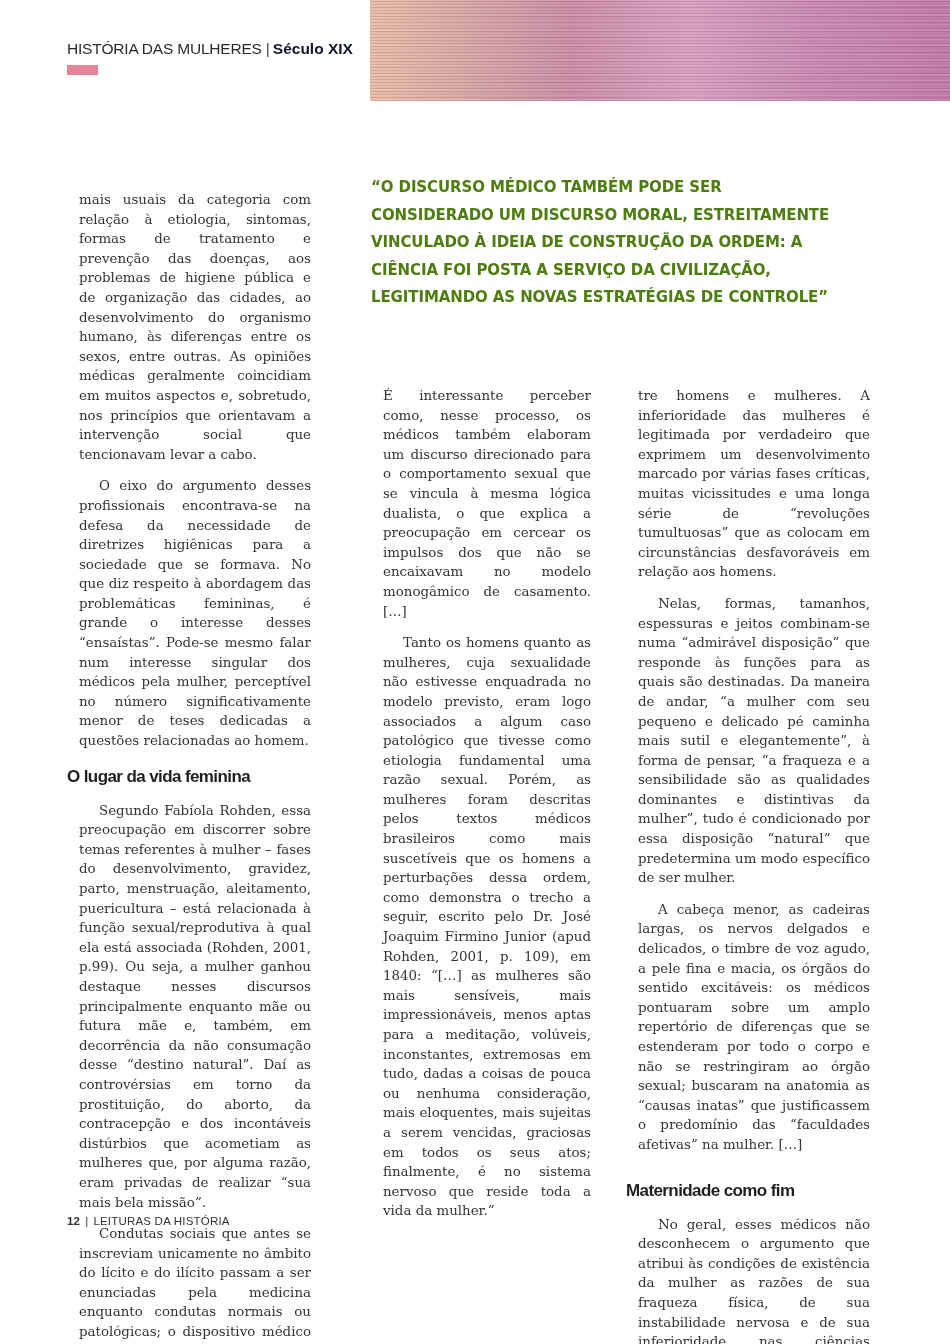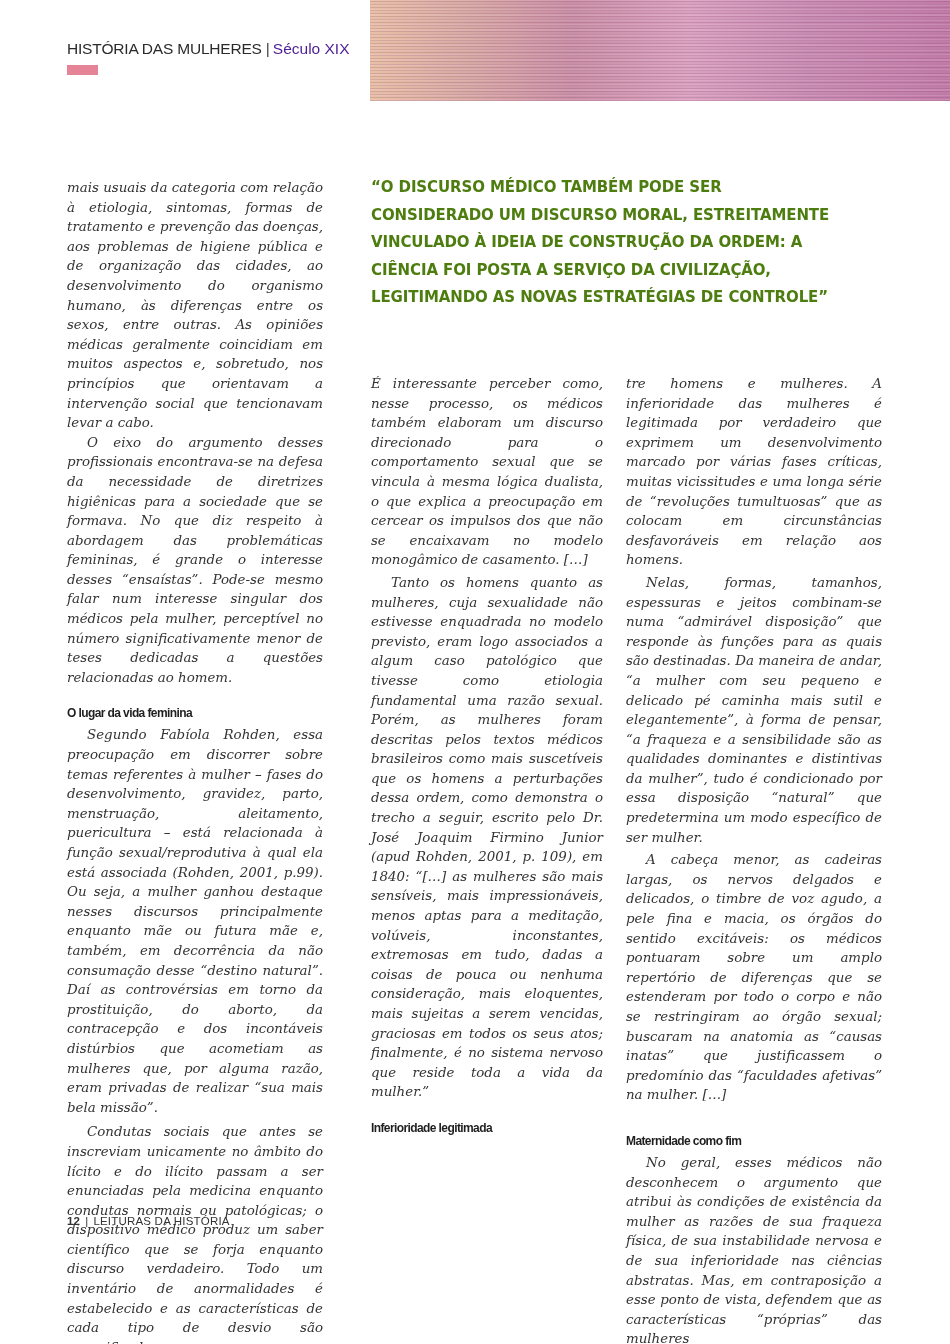--- a/index.html
+++ b/index.html
@@ -9,32 +9,32 @@
   .banner { position: absolute; left: 370px; top: 0; width: 580px; height: 101px;
     background:
       repeating-linear-gradient(0deg, rgba(120,50,90,0.18) 0px, rgba(120,50,90,0.18) 1px, rgba(255,255,255,0) 1px, rgba(255,255,255,0) 3px),
       repeating-linear-gradient(0deg, rgba(255,220,235,0.15) 0px, rgba(255,220,235,0.15) 2px, rgba(0,0,0,0) 2px, rgba(0,0,0,0) 5px),
       linear-gradient(90deg, #e8c0a6 0%, #d6a8a4 18%, #c98fa6 35%, #d9a2c0 55%, #c88cb3 75%, #c07ba7 100%); }
 
   .header { position: absolute; left: 67px; top: 40px; height: 22px;
     font-family: "Liberation Sans", sans-serif; font-size: 15.5px; white-space: nowrap; }
   .header .series { font-weight: normal; color: #2a2a2a; letter-spacing: -0.2px; }
   .header .sep { color: #444; margin: 0 3px 0 4px; }
-  .header .period { color: #4c1d95; }
+  .header .period { color: #0f172a; font-weight: bold; }
   .header-bar { position: absolute; left: 67px; top: 65px; width: 31px; height: 10px; background: #e48496; }
 
   .pullquote { position: absolute; left: 371px; top: 174px; width: 470px;
     font-family: "DejaVu Sans", sans-serif; font-weight: bold; font-size: 15px;
     line-height: 27.5px; color: #4d7c0f; text-transform: uppercase; letter-spacing: -0.1px; }
 
   .col { position: absolute; font-size: 13.4px; line-height: 19.6px; text-align: justify;
     hyphens: manual; color: #333; }
-  .col p { margin: 0; font-style: italic; }
+  .col p { margin: 12px; }
   .col p.ind { text-indent: 20px; }
-  .col h2 { font-family: "Liberation Sans", sans-serif; font-weight: bold; font-size: 12px;
+  .col h2 { font-family: "Liberation Sans", sans-serif; font-weight: bold; font-size: 17px;
     margin: 0; line-height: 24px; color: #1f1f1f; letter-spacing: -0.6px; }
 
   .col1 { left: 67px; top: 178px; width: 256px; }
   .col2 { left: 371px; top: 374px; width: 232px; }
   .col3 { left: 626px; top: 374px; width: 256px; }
 
   .footer { position: absolute; left: 67px; top: 1215px; font-family: "Liberation Sans", sans-serif;
     font-size: 11.5px; color: #333; letter-spacing: 0.2px; }
   .footer .num { font-weight: bold; }
   .footer .sep { margin: 0 5px; }
@@ -55,21 +55,20 @@
   <p>mais usuais da categoria com relação à etiologia, sintomas, formas de tratamento e prevenção das doenças, aos problemas de higiene pública e de organização das cidades, ao desenvolvimento do organismo humano, às diferenças entre os sexos, entre outras. As opiniões médicas geralmente coincidiam em muitos aspectos e, sobretudo, nos princípios que orientavam a intervenção social que tencionavam levar a cabo.</p>
   <p class="ind">O eixo do argumento desses profissionais encontrava-se na defesa da necessidade de diretrizes higiênicas para a sociedade que se formava. No que diz respeito à abordagem das problemáticas femininas, é grande o interesse desses “ensaístas”. Pode-se mesmo falar num interesse singular dos médicos pela mulher, perceptível no número significativamente menor de teses dedicadas a questões relacionadas ao homem.</p>
   <h2 style="margin-top:14px">O lugar da vida feminina</h2>
   <p class="ind">Segundo Fabíola Rohden, essa preocupação em discorrer sobre temas referentes à mulher – fases do desenvolvimento, gravidez, parto, menstruação, aleitamento, puericultura – está relacionada à função sexual/reprodutiva à qual ela está associada (Rohden, 2001, p.99). Ou seja, a mulher ganhou destaque nesses discursos principalmente enquanto mãe ou futura mãe e, também, em decorrência da não consumação desse “destino natural”. Daí as controvérsias em torno da prostituição, do aborto, da contracepção e dos incontáveis distúrbios que acometiam as mulheres que, por alguma razão, eram privadas de realizar “sua mais bela missão”.</p>
   <p class="ind" style="margin-top:5px">Condutas sociais que antes se inscreviam unicamente no âmbito do lícito e do ilícito passam a ser enunciadas pela medicina enquanto condutas normais ou patológicas; o dispositivo médico produz um saber científico que se forja enquanto discurso verdadeiro. Todo um inventário de anormalidades é estabelecido e as características de cada tipo de desvio são especificadas.</p>
 </div>
 
 <div class="col col2">
   <p>É interessante perceber como, nesse processo, os médicos também elaboram um discurso direcionado para o comportamento sexual que se vincula à mesma lógica dualista, o que explica a preocupação em cercear os impulsos dos que não se encaixavam no modelo monogâmico de casamento. […]</p>
   <p class="ind" style="margin-top:3px">Tanto os homens quanto as mulheres, cuja sexualidade não estivesse enquadrada no modelo previsto, eram logo associados a algum caso patológico que tivesse como etiologia fundamental uma razão sexual. Porém, as mulheres foram descritas pelos textos médicos brasileiros como mais suscetíveis que os homens a perturbações dessa ordem, como demonstra o trecho a seguir, escrito pelo Dr. José Joaquim Firmino Junior (apud Rohden, 2001, p. 109), em 1840: “[…] as mulheres são mais sensíveis, mais impressionáveis, menos aptas para a meditação, volúveis, inconstantes, extremosas em tudo, dadas a coisas de pouca ou nenhuma consideração, mais eloquentes, mais sujeitas a serem vencidas, graciosas em todos os seus atos; finalmente, é no sistema nervoso que reside toda a vida da mulher.”</p>
-  <h2 style="margin-top:14px">Inferioridade legitimada</h2>
 </div>
 
 <div class="col col3">
   <p>tre homens e mulheres. A inferioridade das mulheres é legitimada por verdadeiro que exprimem um desenvolvimento marcado por várias fases críticas, muitas vicissitudes e uma longa série de “revoluções tumultuosas” que as colocam em circunstâncias desfavoráveis em relação aos homens.</p>
   <p class="ind" style="margin-top:3px">Nelas, formas, tamanhos, espessuras e jeitos combinam-se numa “admirável disposição” que responde às funções para as quais são destinadas. Da maneira de andar, “a mulher com seu pequeno e delicado pé caminha mais sutil e elegantemente”, à forma de pensar, “a fraqueza e a sensibilidade são as qualidades dominantes e distintivas da mulher”, tudo é condicionado por essa disposição “natural” que predetermina um modo específico de ser mulher.</p>
   <p class="ind" style="margin-top:3px">A cabeça menor, as cadeiras largas, os nervos delgados e delicados, o timbre de voz agudo, a pele fina e macia, os órgãos do sentido excitáveis: os médicos pontuaram sobre um amplo repertório de diferenças que se estenderam por todo o corpo e não se restringiram ao órgão sexual; buscaram na anatomia as “causas inatas” que justificassem o predomínio das “faculdades afetivas” na mulher. […]</p>
   <h2 style="margin-top:24px">Maternidade como fim</h2>
   <p class="ind">No geral, esses médicos não desconhecem o argumento que atribui às condições de existência da mulher as razões de sua fraqueza física, de sua instabilidade nervosa e de sua inferioridade nas ciências abstratas. Mas, em contraposição a esse ponto de vista, defendem que as características “próprias” das mulheres</p>
 </div>
 

